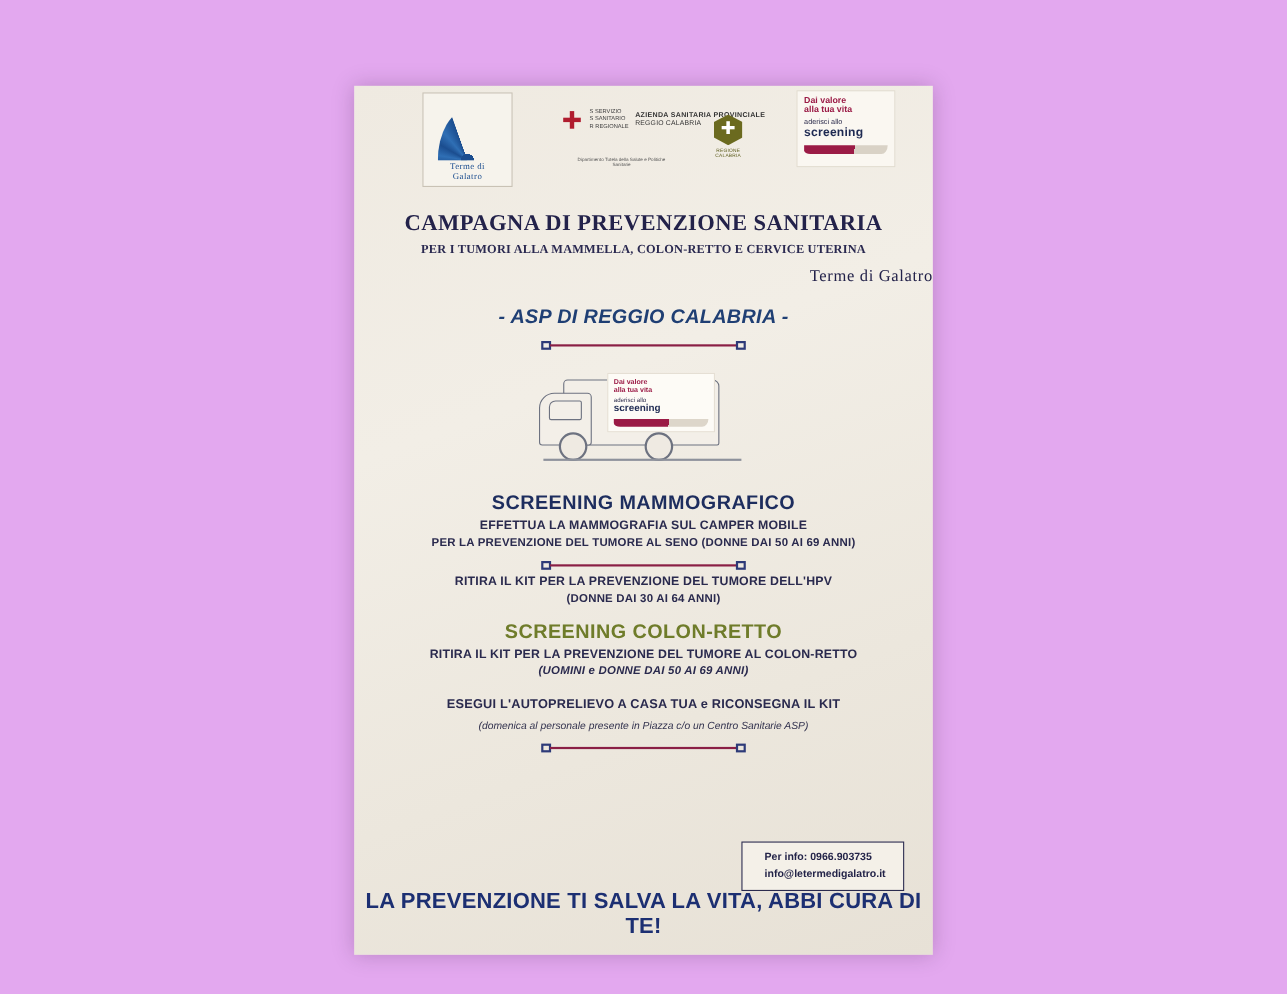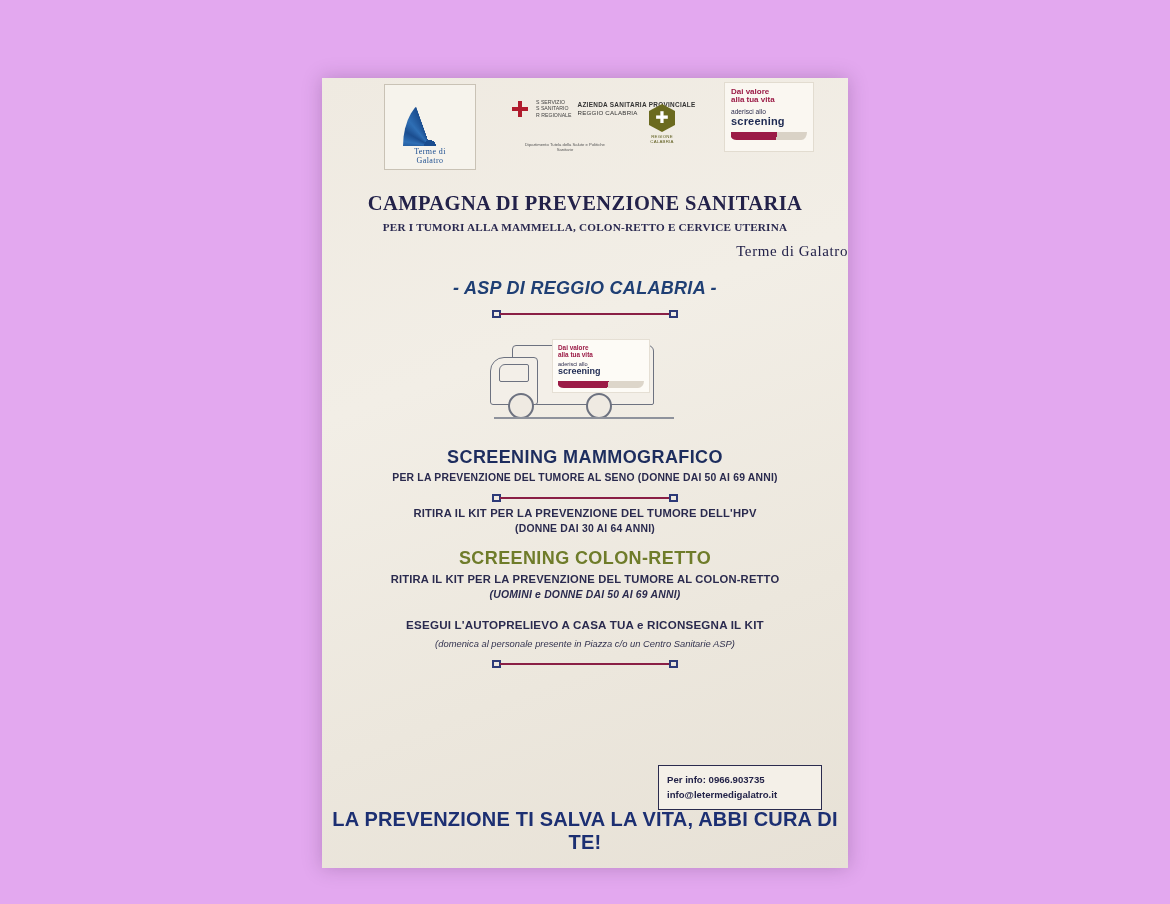--- a/index.html
+++ b/index.html
@@ -33,21 +33,21 @@
   
   .logo-band {
     position: relative;
     height: 100px;
     width: 100%;
   }
   .logo-galatro {
     position: absolute;
     left: 62px;
     top: 6px;
-    width: 92px;
+    width: 82px;
     height: 86px;
     border: 1px solid #c9c2b5;
     background: #f6f3ec;
     display: flex;
     flex-direction: column;
     align-items: center;
     justify-content: flex-end;
     padding-bottom: 4px;
     box-sizing: border-box;
   }
@@ -342,24 +342,24 @@
     font-size: 9.4px;
     font-style: italic;
     color: #33334f;
     margin-top: 7px;
   }
 
   .infobox {
     position: absolute;
     right: 26px;
     bottom: 58px;
-    width: 164px;
+    width: 148px;
     border: 1.4px solid #2b2b4e;
     background: #f4f0e8;
-    padding: 7px 8px;
+    padding: 7px 20px;
     box-sizing: border-box;
   }
   .infobox div {
     font-size: 9.6px;
     font-weight: bold;
     color: #232348;
     line-height: 1.5;
   }
   .footer {
     position: absolute;
@@ -446,20 +446,21 @@
           <div class="vp-swoosh"></div>
         </div>
         <div class="van-wheel front"></div>
         <div class="van-wheel rear"></div>
         <div class="van-ground"></div>
       </div>
     </div>
 
     <div class="sect mammo">
       <h2>SCREENING MAMMOGRAFICO</h2>
+      <div class="l">EFFETTUA LA MAMMOGRAFIA SUL CAMPER MOBILE</div>
       <div class="l small">PER LA PREVENZIONE DEL TUMORE AL SENO (DONNE DAI 50 AI 69 ANNI)</div>
     </div>
 
     <div class="sep">
       <span class="cap left"></span>
       <span class="bar"></span>
       <span class="cap right"></span>
     </div>
 
     <div class="sect cervice">

